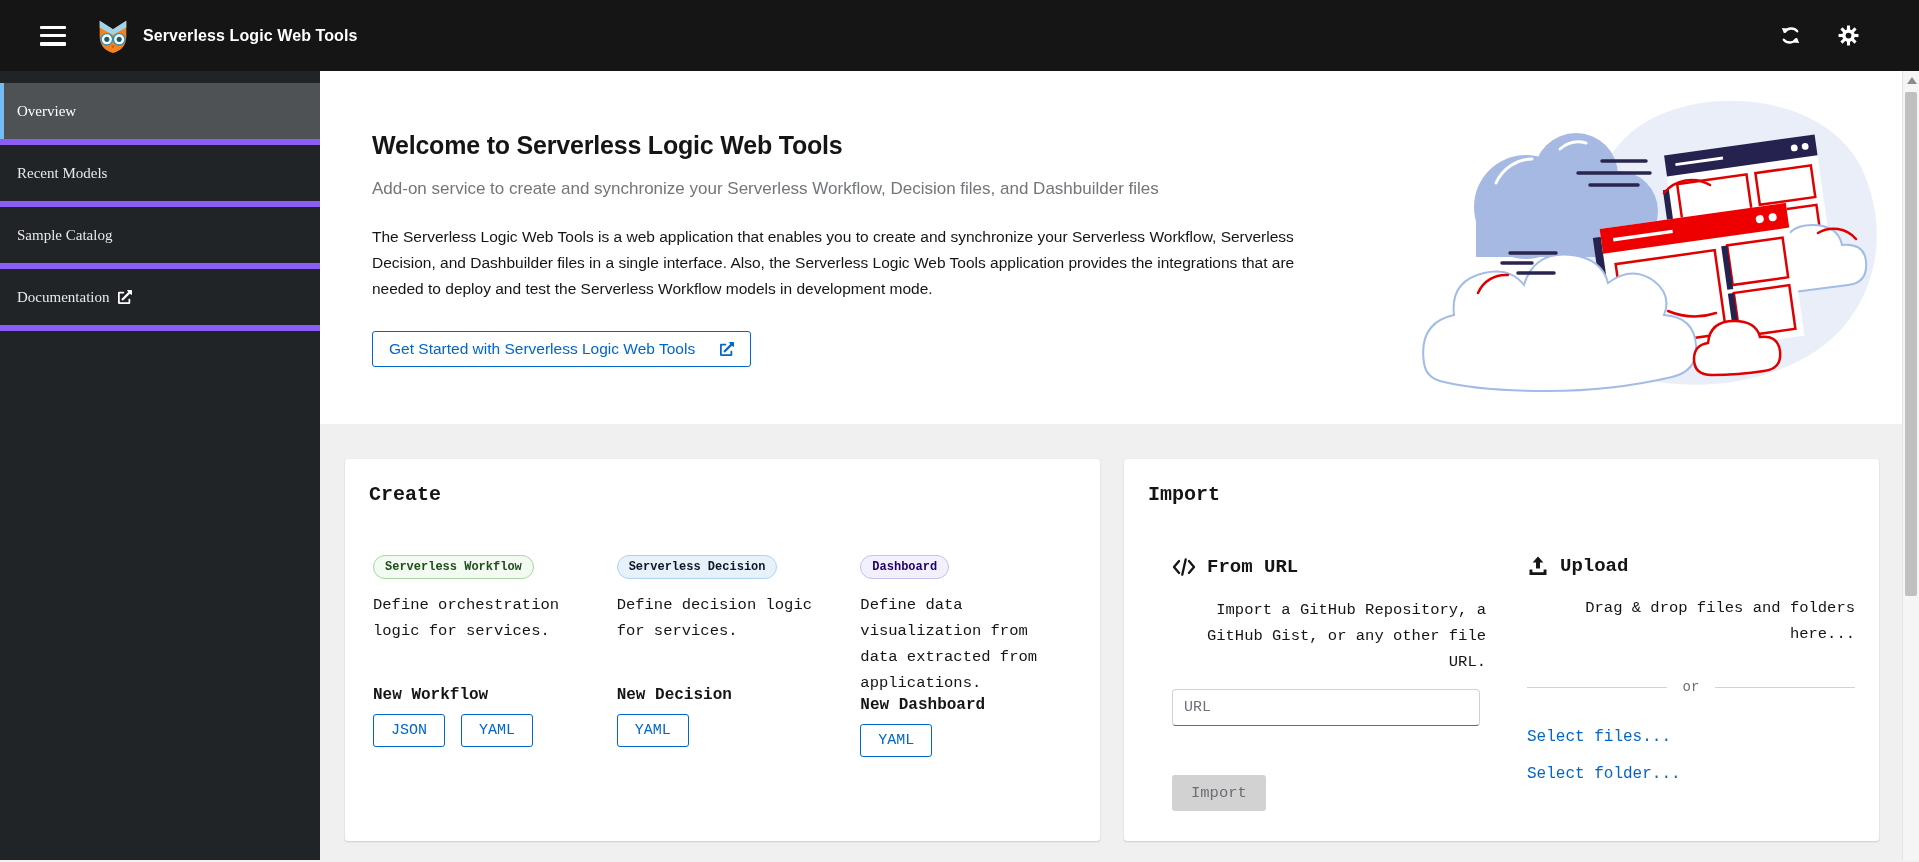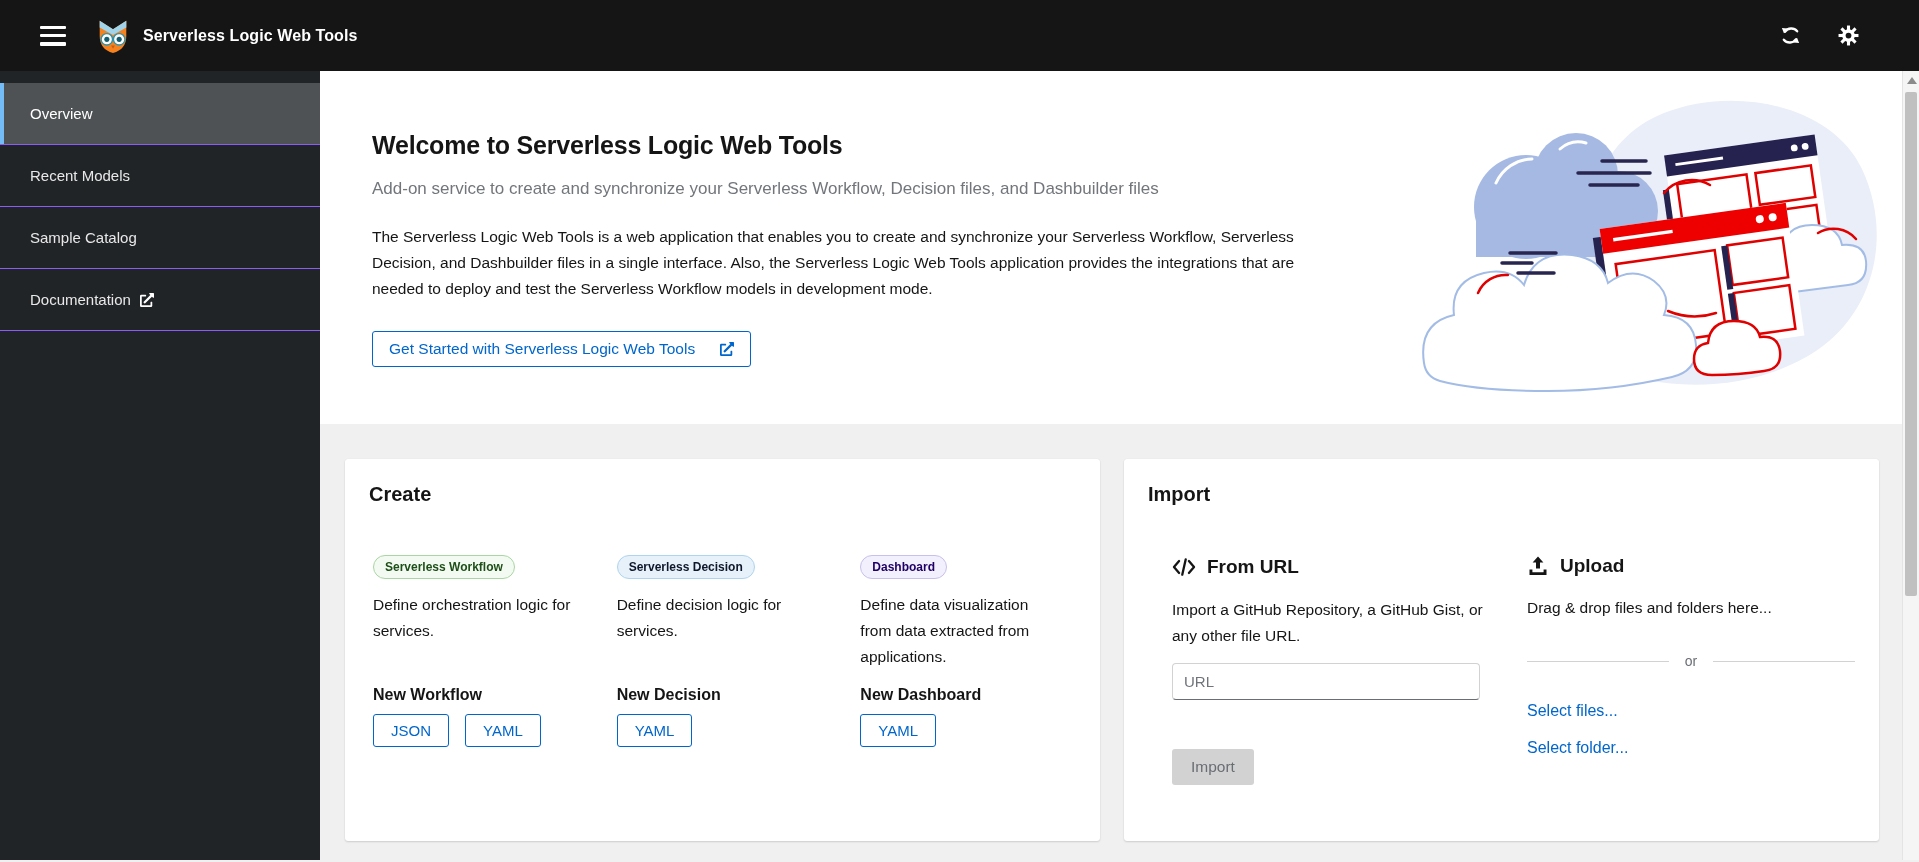--- a/index.html
+++ b/index.html
@@ -15,55 +15,55 @@
   .masthead-title { color:#ffffff; font-size:16px; font-weight:700; letter-spacing:0.1px; }
   .masthead-actions { margin-left:auto; display:flex; align-items:center; gap:32px; padding-right:32px; }
   .icon-btn { background:none; border:none; width:26px; height:26px; display:flex; align-items:center; justify-content:center; }
 
   
   .body-row { display:flex; height:789px; }
 
   
   .sidebar { width:320px; background:#212427; padding-top:12px; flex-shrink:0; }
   .sidebar ul { list-style:none; }
-  .nav-item { height:62px; display:flex; align-items:center; padding-left:30px; font-size:15px; color:#e8e8e8; border-bottom:1px solid #8b5cf6; cursor:pointer; }
+  .nav-item { height:62px; display:flex; align-items:center; padding-left:17px; font-size:15px; color:#e8e8e8; border-bottom:6px solid #8b5cf6; cursor:pointer;font-family:Liberation Serif, serif; }
   .nav-item.selected { background:#4f5255; color:#ffffff; box-shadow:inset 4px 0 0 0 #73bcf7; }
   .nav-item .ext-icon { margin-left:9px; display:inline-flex; color:#ffffff; }
 
   
   .content { flex:1; display:flex; flex-direction:column; min-width:0; }
   .welcome { position:relative; background:#ffffff; height:353px; padding:60px 0 0 52px; }
   .welcome h1 { font-size:25px; font-weight:600; color:#151515; letter-spacing:-0.2px; }
   .welcome .subtitle { margin-top:19px; font-size:17px; color:#72767b; }
   .welcome .body-text { margin-top:25px; font-size:15.5px; line-height:26px; color:#151515; max-width:965px; }
   .cta-btn { margin-top:29px; display:inline-flex; align-items:center; gap:25px; background:#ffffff; border:1px solid #0066cc; color:#0066cc; border-radius:3px; padding:8px 16px; font-size:15.5px; }
   .illustration { position:absolute; top:26px; right:18px; width:470px; height:296px; }
 
   
-  .cards { flex:1; background:#f0f0f0; padding:35px 23px 19px 25px; display:flex; gap:24px; }
+  .cards { flex:1; background:#f0f0f0; padding:35px 23px 19px 25px; display:flex; gap:24px;font-family:Liberation Mono, monospace; }
   .card { background:#ffffff; flex:1; border-radius:3px; box-shadow:0 1px 2px rgba(3,3,3,0.14), 0 0 1px rgba(3,3,3,0.08); padding:24px; }
   .card-title { font-size:20px; font-weight:700; color:#151515; }
 
   
   .create-grid { margin-top:49px; display:grid; grid-template-columns:repeat(3,1fr); column-gap:32px; padding:0 4px; }
   .create-col { display:flex; flex-direction:column; height:192px; }
   .badge { align-self:flex-start; font-size:12px; font-weight:700; padding:4px 11px; border-radius:12px; border:1px solid; line-height:1.2; }
   .badge.green  { background:#f3faf2; border-color:#a9d6a3; color:#1e4f18; }
   .badge.blue   { background:#e7f1fa; border-color:#aed4ef; color:#0f172a; }
   .badge.purple { background:#f2f0fc; border-color:#c9bfec; color:#1f0066; }
   .create-desc { margin-top:13px; font-size:15.5px; line-height:26px; color:#151515; max-width:200px; flex-grow:1; }
   .action-label { font-size:16px; font-weight:700; margin-bottom:10px; }
   .btn-row { display:flex; gap:16px; }
   .btn-outline { background:#ffffff; border:1px solid #0066cc; color:#0066cc; border-radius:3px; padding:7px 17px; font-size:15px; }
 
   
   .import-grid { margin-top:49px; display:grid; grid-template-columns:1fr 1fr; column-gap:17px; }
   .import-col { padding-left:24px; }
   .import-heading { display:flex; align-items:center; gap:11px; font-size:19px; font-weight:700; color:#151515; }
-  .import-desc { margin-top:18px; font-size:15.5px; line-height:26px; color:#151515; max-width:345px; }
+  .import-desc { margin-top:18px; font-size:15.5px; line-height:26px; color:#151515; max-width:345px;text-align:right; }
   .url-input { margin-top:14px; width:308px; height:37px; border:1px solid #d2d2d2; border-bottom:1px solid #6a6e73; padding:0 11px; font-size:15px; color:#151515; font-family:inherit; background:#fff; border-radius:4px; outline:none; display:block; }
   .url-input::placeholder { color:#6f737a; }
   .import-btn { margin-top:49px; background:#d2d2d2; color:#6a6e73; border:none; border-radius:3px; padding:9px 19px; font-size:15.5px; cursor:not-allowed; }
   .or-divider { margin-top:32px; display:flex; align-items:center; gap:16px; width:328px; color:#6a6e73; font-size:14px; }
   .or-divider .line { flex:1; height:1px; background:#d2d2d2; }
   .select-link { display:block; margin-top:33px; color:#0066cc; font-size:16px; text-decoration:none; cursor:pointer; width:max-content; }
   .select-link + .select-link { margin-top:19px; }
 
   
   .scrollbar { width:17px; background:#f5f5f5; border-left:1px solid #e4e4e4; position:relative; flex-shrink:0; }

